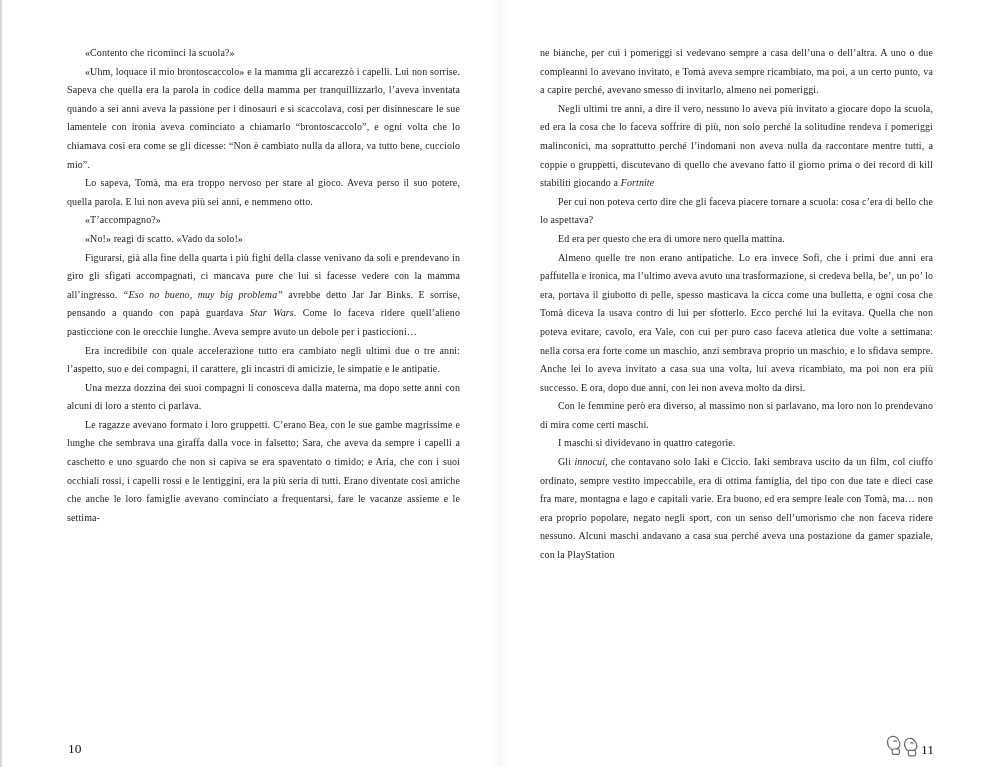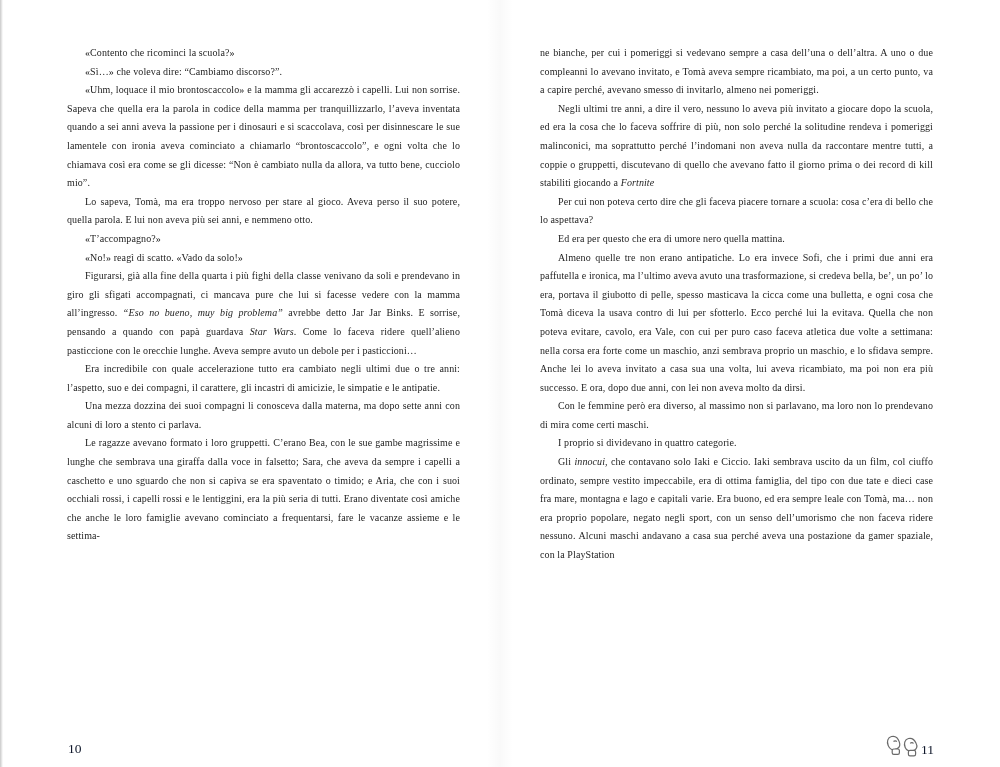--- a/index.html
+++ b/index.html
@@ -46,39 +46,38 @@
 </head>
 <body>
 
 <div class="scan-edge"></div>
 <div class="gutter-shade"></div>
 
 <div>
 
   <div id="left-text" class="text-block">
       <p class="para indent"><span>«Contento che ricominci la scuola?»</span></p>
-      <p class="para indent"><span>«Sì…» che voleva dire: “Cambiamo discorso?”.</span></p>
       <p class="para indent"><span>«Uhm, loquace il mio brontoscaccolo» e la mamma gli accarezzò i capelli. Lui non sorrise. Sapeva che quella era la parola in codice della mamma per tranquillizzarlo, l’aveva inventata quando a sei anni aveva la passione per i dinosauri e si scaccolava, così per disinnescare le sue lamentele con ironia aveva cominciato a chiamarlo “brontoscaccolo”, e ogni volta che lo chiamava così era come se gli dicesse: “Non è cambiato nulla da allora, va tutto bene, cucciolo mio”.</span></p>
       <p class="para indent"><span>Lo sapeva, Tomà, ma era troppo nervoso per stare al gioco. Aveva perso il suo potere, quella parola. E lui non aveva più sei anni, e nemmeno otto.</span></p>
       <p class="para indent"><span>«T’accompagno?»</span></p>
       <p class="para indent"><span>«No!» reagì di scatto. «Vado da solo!»</span></p>
       <p class="para indent"><span>Figurarsi, già alla fine della quarta i più fighi della classe venivano da soli e prendevano in giro gli sfigati accompagnati, ci mancava pure che lui si facesse vedere con la mamma all’ingresso. </span><span class="it">“Eso no bueno, muy big problema”</span><span> avrebbe detto Jar Jar Binks. E sorrise, pensando a quando con papà guardava </span><span class="it">Star Wars</span><span>. Come lo faceva ridere quell’alieno pasticcione con le orecchie lunghe. Aveva sempre avuto un debole per i pasticcioni…</span></p>
       <p class="para indent"><span>Era incredibile con quale accelerazione tutto era cambiato negli ultimi due o tre anni: l’aspetto, suo e dei compagni, il carattere, gli incastri di amicizie, le simpatie e le antipatie.</span></p>
       <p class="para indent"><span>Una mezza dozzina dei suoi compagni li conosceva dalla materna, ma dopo sette anni con alcuni di loro a stento ci parlava.</span></p>
       <p class="para indent"><span>Le ragazze avevano formato i loro gruppetti. C’erano Bea, con le sue gambe magrissime e lunghe che sembrava una giraffa dalla voce in falsetto; Sara, che aveva da sempre i capelli a caschetto e uno sguardo che non si capiva se era spaventato o timido; e Aria, che con i suoi occhiali rossi, i capelli rossi e le lentiggini, era la più seria di tutti. Erano diventate così amiche che anche le loro famiglie avevano cominciato a frequentarsi, fare le vacanze assieme e le settima-</span></p>
     </div>
 
   <div id="right-text" class="text-block">
       <p class="para"><span>ne bianche, per cui i pomeriggi si vedevano sempre a casa dell’una o dell’altra. A uno o due compleanni lo avevano invitato, e Tomà aveva sempre ricambiato, ma poi, a un certo punto, va a capire perché, avevano smesso di invitarlo, almeno nei pomeriggi.</span></p>
       <p class="para indent"><span>Negli ultimi tre anni, a dire il vero, nessuno lo aveva più invitato a giocare dopo la scuola, ed era la cosa che lo faceva soffrire di più, non solo perché la solitudine rendeva i pomeriggi malinconici, ma soprattutto perché l’indomani non aveva nulla da raccontare mentre tutti, a coppie o gruppetti, discutevano di quello che avevano fatto il giorno prima o dei record di kill stabiliti giocando a </span><span class="it">Fortnite</span></p>
       <p class="para indent"><span>Per cui non poteva certo dire che gli faceva piacere tornare a scuola: cosa c’era di bello che lo aspettava?</span></p>
       <p class="para indent"><span>Ed era per questo che era di umore nero quella mattina.</span></p>
       <p class="para indent"><span>Almeno quelle tre non erano antipatiche. Lo era invece Sofi, che i primi due anni era paffutella e ironica, ma l’ultimo aveva avuto una trasformazione, si credeva bella, be’, un po’ lo era, portava il giubotto di pelle, spesso masticava la cicca come una bulletta, e ogni cosa che Tomà diceva la usava contro di lui per sfotterlo. Ecco perché lui la evitava. Quella che non poteva evitare, cavolo, era Vale, con cui per puro caso faceva atletica due volte a settimana: nella corsa era forte come un maschio, anzi sembrava proprio un maschio, e lo sfidava sempre. Anche lei lo aveva invitato a casa sua una volta, lui aveva ricambiato, ma poi non era più successo. E ora, dopo due anni, con lei non aveva molto da dirsi.</span></p>
       <p class="para indent"><span>Con le femmine però era diverso, al massimo non si parlavano, ma loro non lo prendevano di mira come certi maschi.</span></p>
-      <p class="para indent"><span>I proprio si dividevano in quattro categorie.</span></p>
+      <p class="para indent"><span>I maschi si dividevano in quattro categorie.</span></p>
       <p class="para indent"><span>Gli </span><span class="it">innocui</span><span>, che contavano solo Iaki e Ciccio. Iaki sembrava uscito da un film, col ciuffo ordinato, sempre vestito impeccabile, era di ottima famiglia, del tipo con due tate e dieci case fra mare, montagna e lago e capitali varie. Era buono, ed era sempre leale con Tomà, ma… non era proprio popolare, negato negli sport, con un senso dell’umorismo che non faceva ridere nessuno. Alcuni maschi andavano a casa sua perché aveva una postazione da gamer spaziale, con la PlayStation</span></p>
     </div>
 
   <div id="page-num-left" class="page-num">10</div>
 
   <div class="right-footer">
     <span class="gloves">
       <svg width="36" height="25" viewBox="0 0 36 25" aria-hidden="true">
         <g fill="#ffffff" stroke="#6a6a6a" stroke-width="1.2" stroke-linejoin="round">
           <path d="M6.5 3.5 C2.8 4.5 1.5 8.5 3.2 12.5 C4.4 15.4 7.2 17.4 10.2 16.4 L12.2 15.6 C14.4 14.6 15.3 11.8 14.3 8.9 C13.0 4.9 10.2 2.6 6.5 3.5 Z"></path>

